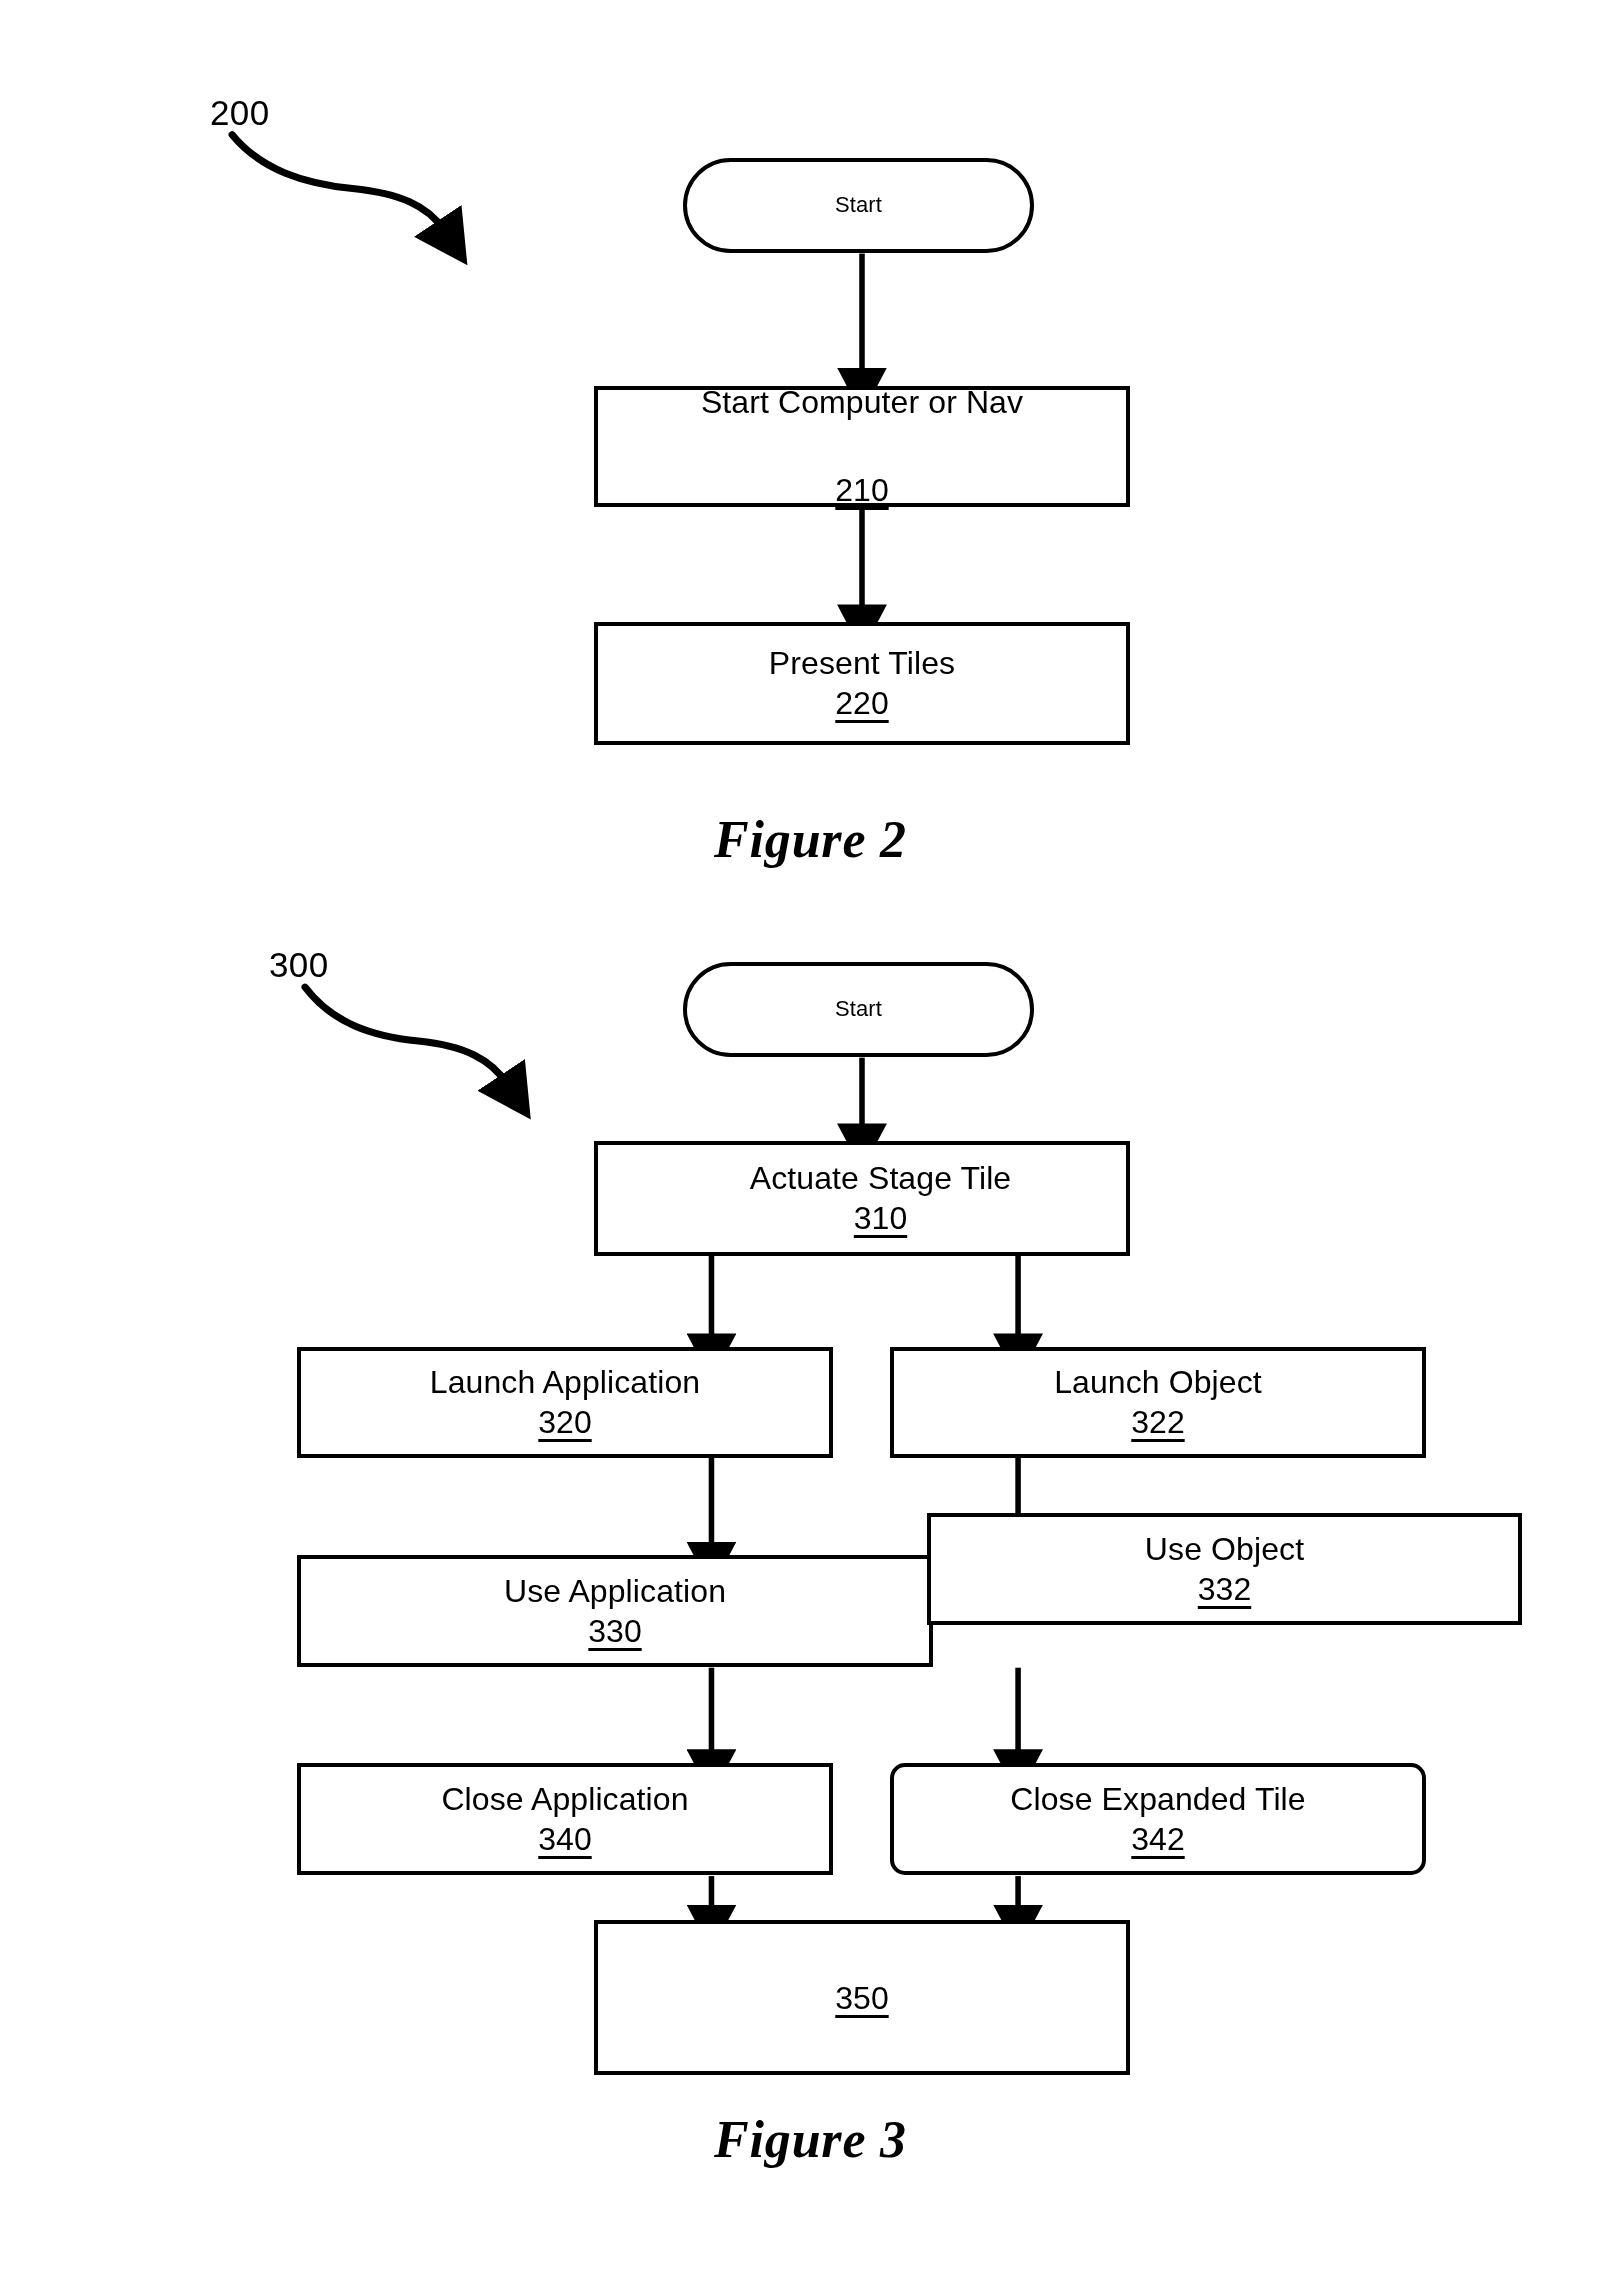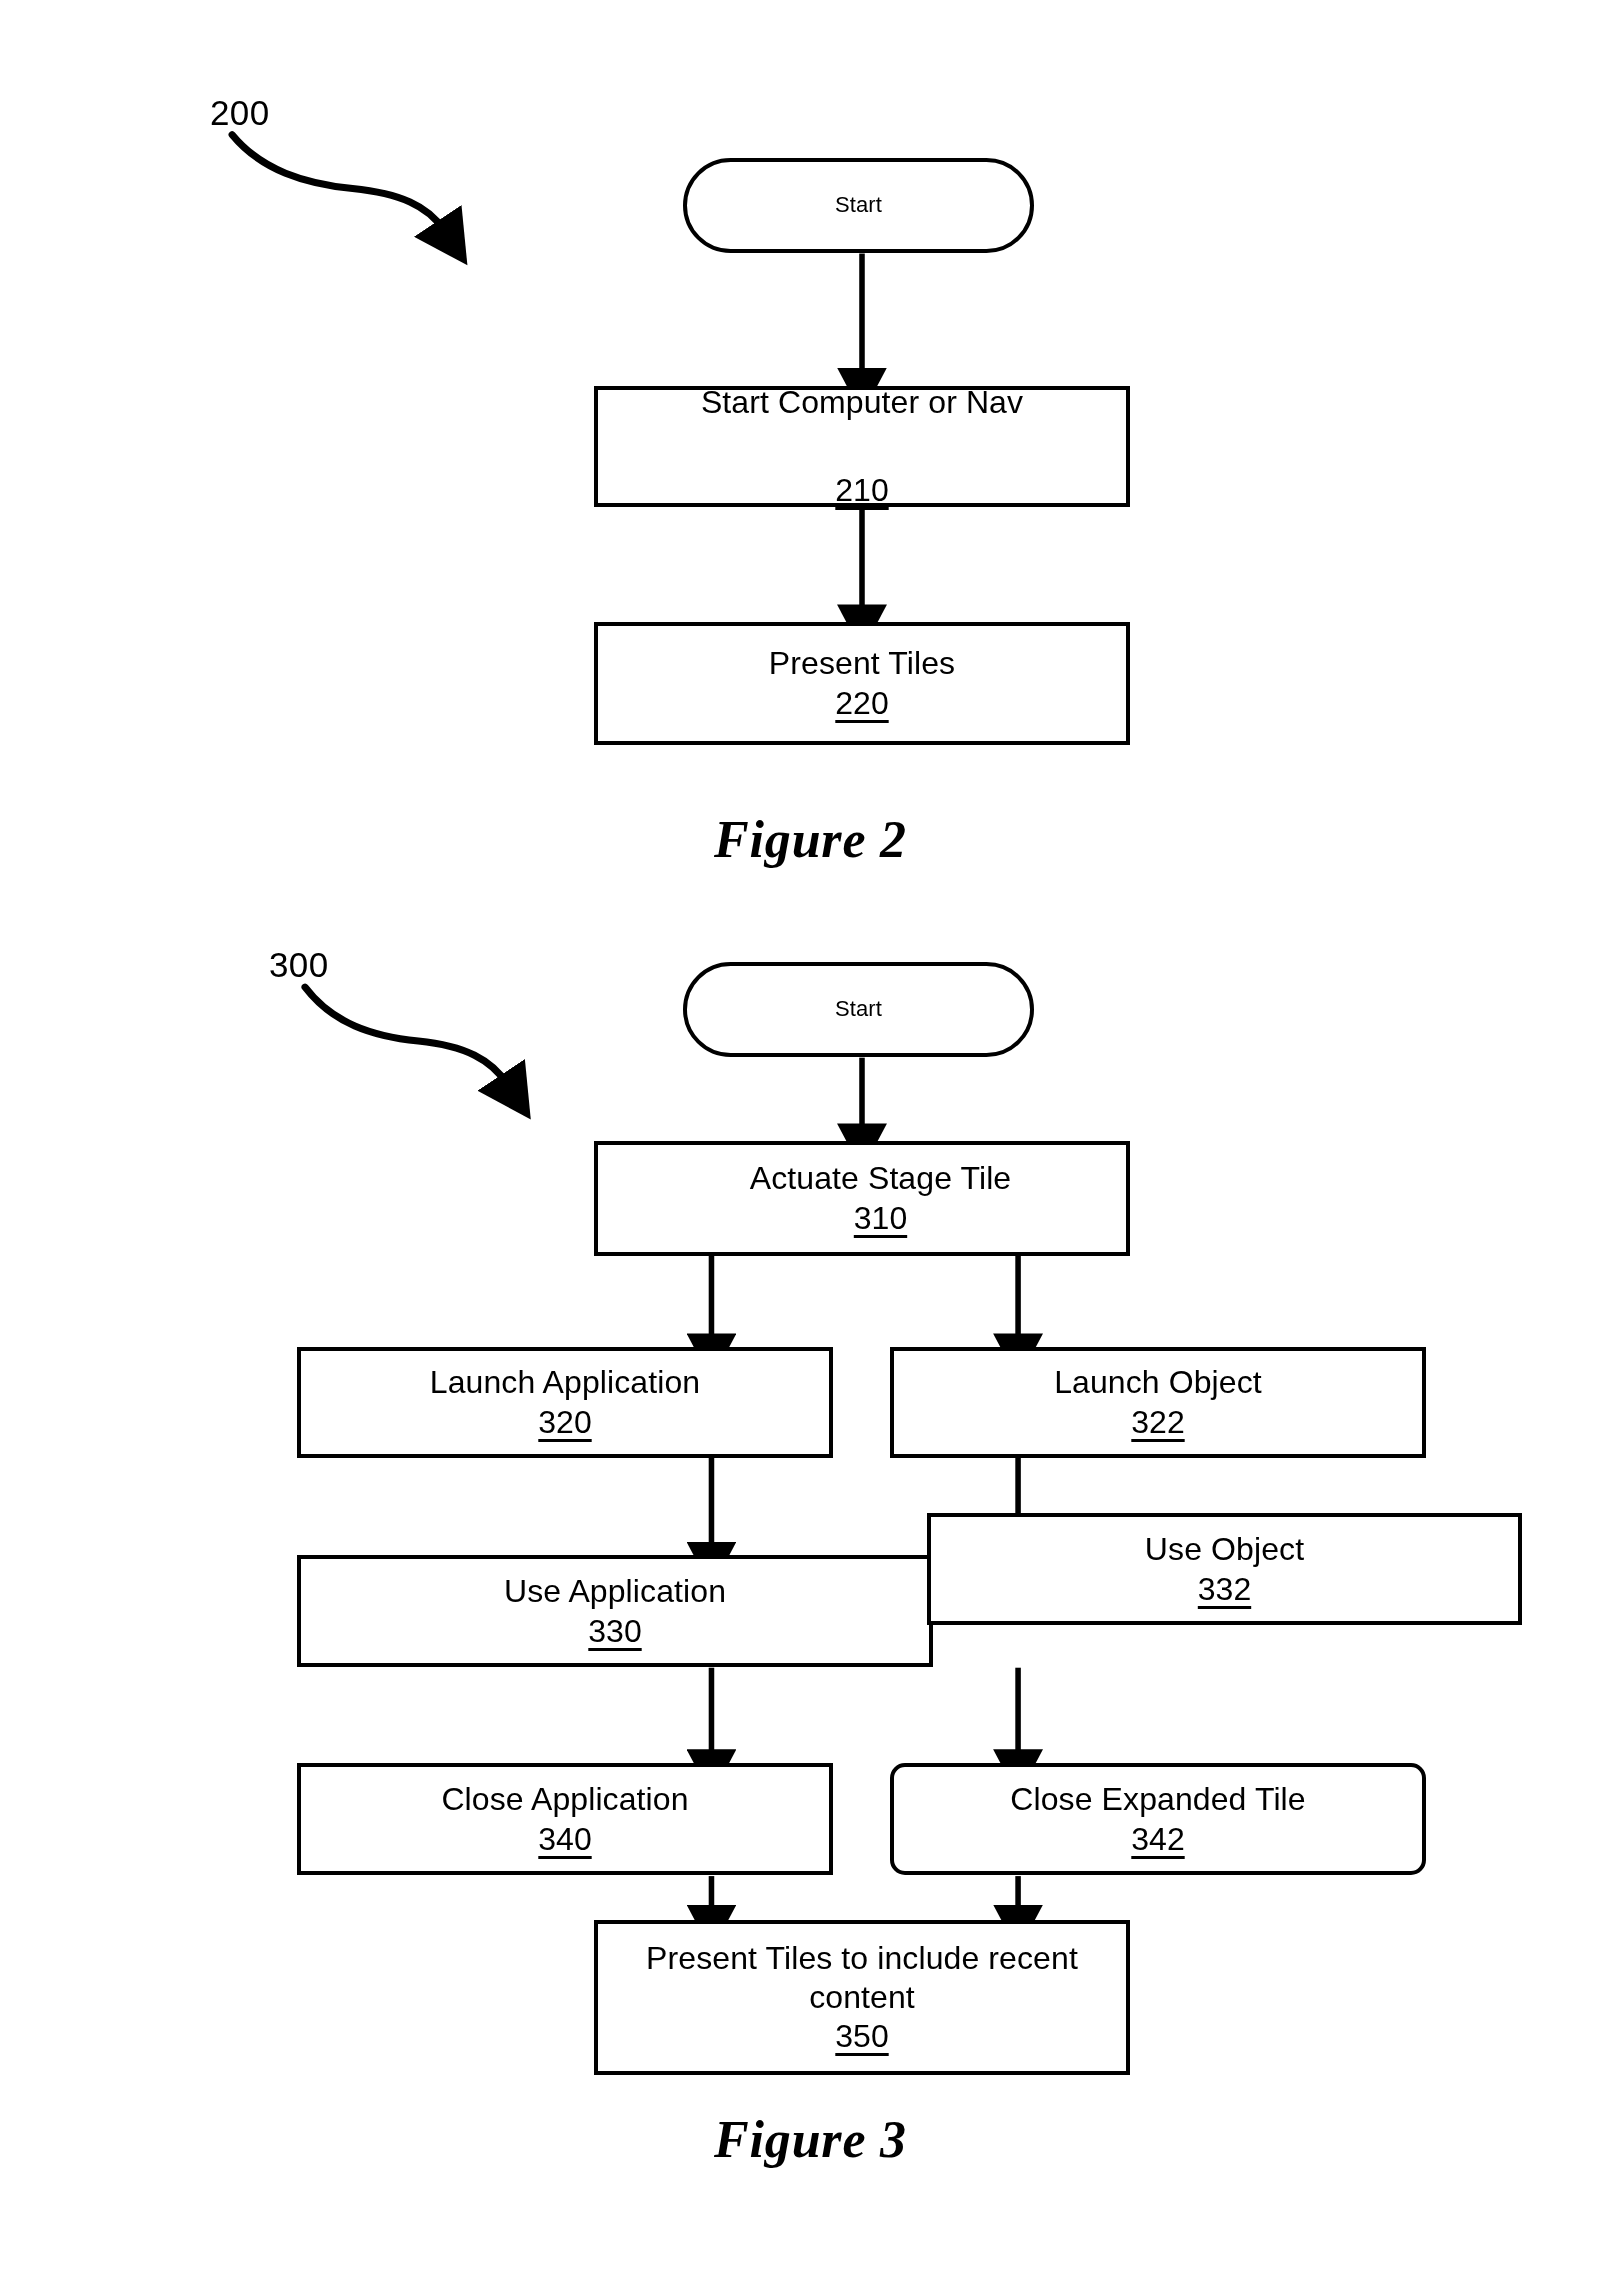--- a/index.html
+++ b/index.html
@@ -179,22 +179,20 @@
       <div class="node-label">Close Application</div>
       <div class="node-ref">340</div>
     </div>
 
     <div class="node process-box" style="left:890px; top:1763px; width:536px; height:112px;border-radius:15px;">
       <div class="node-label">Close Expanded Tile</div>
       <div class="node-ref">342</div>
     </div>
 
     <div class="node process-box" style="left:594px; top:1920px; width:536px; height:155px;">
-      <div class="node-label">Present Tiles to include recent
-content</div>
       <div class="node-ref">350</div>
     </div>
 
     <div class="fig-caption" style="top:2110px;">Figure 3</div>
   </div>
 
 </div>
 
 
 </body></html>

